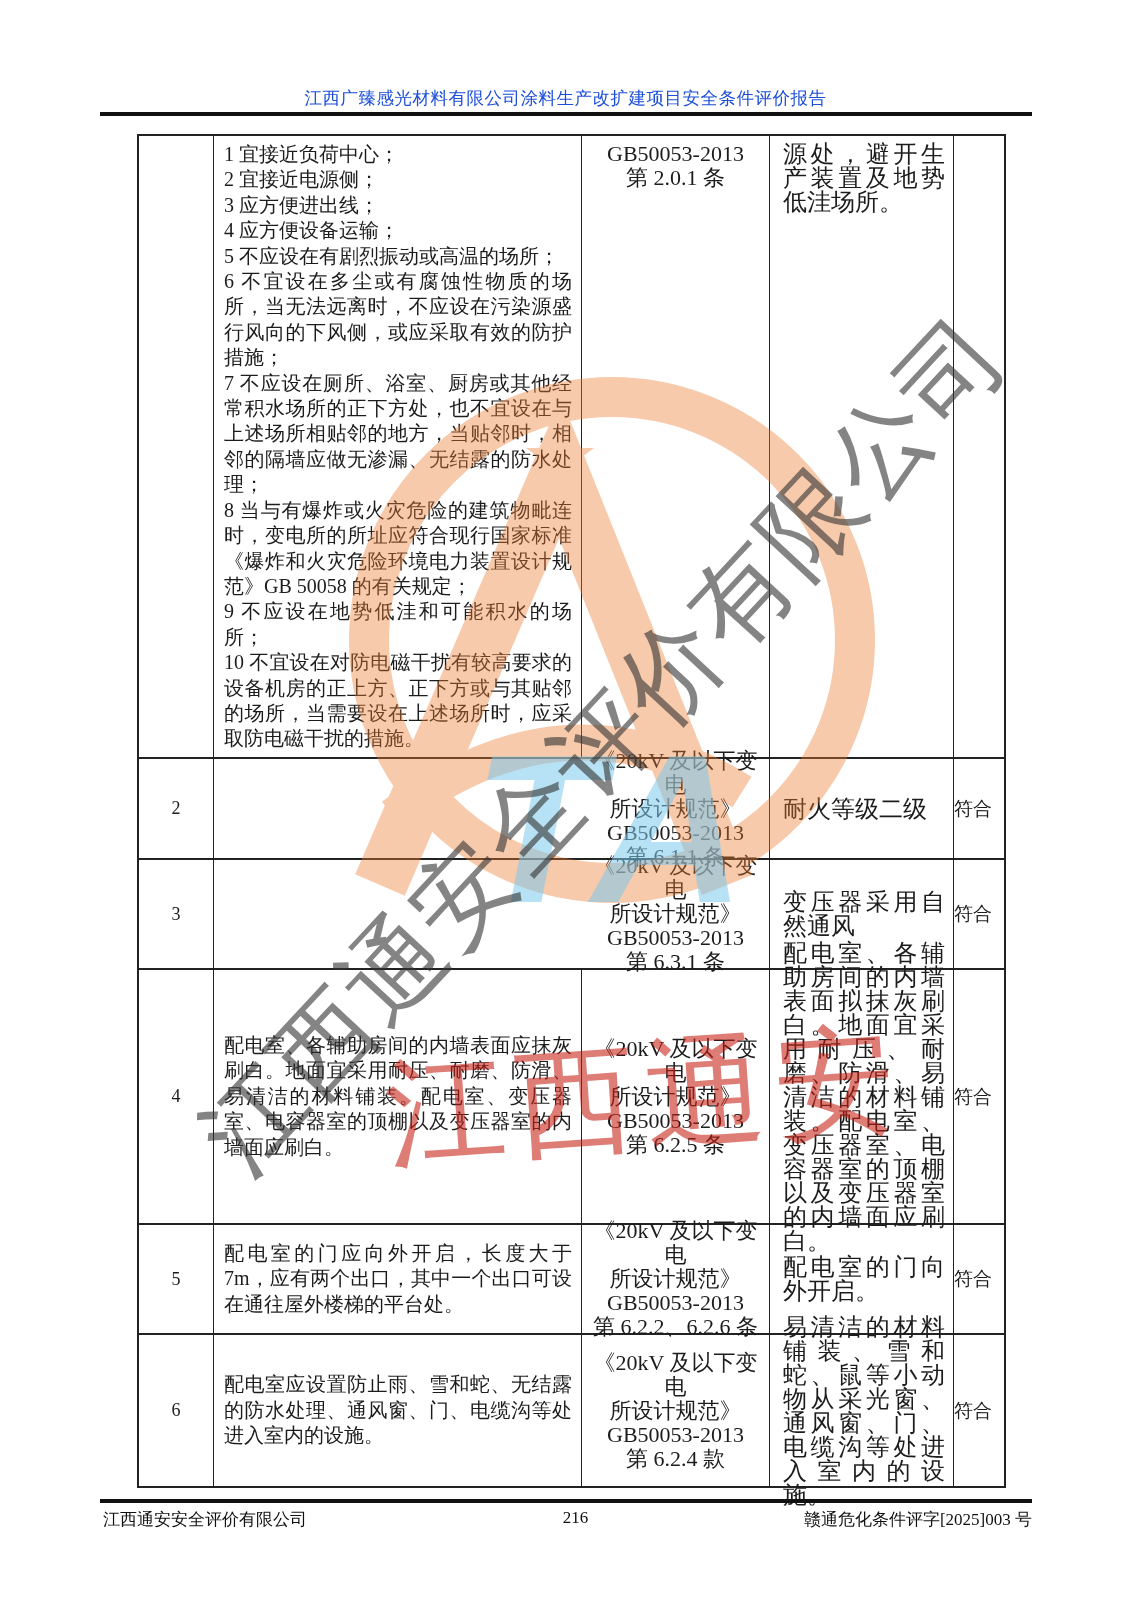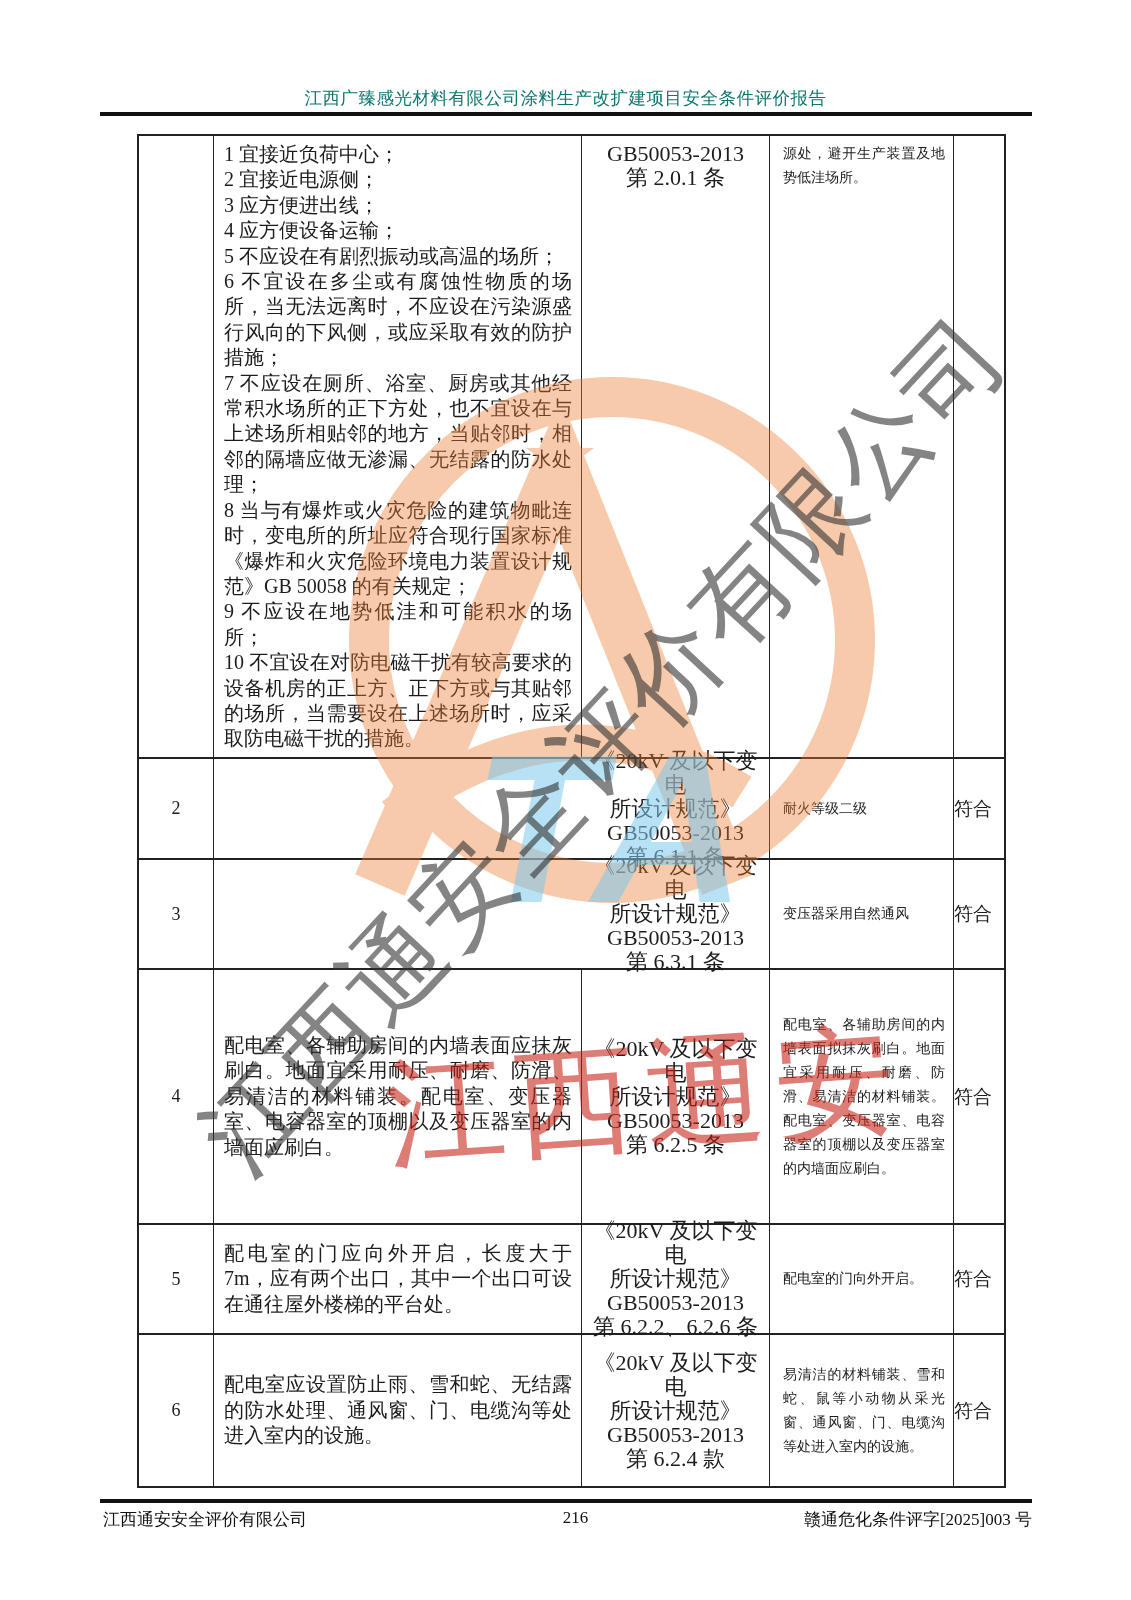--- a/index.html
+++ b/index.html
@@ -5,21 +5,21 @@
   html,body{margin:0;padding:0;}
   body{
     width:1131px;height:1600px;background:#ffffff;
     font-family:"Liberation Serif","DejaVu Serif",serif;
     color:#1c1c1c;position:relative;overflow:hidden;
   }
   .page{position:absolute;inset:0;width:1131px;height:1600px;}
 
   .header-title{
     position:absolute;top:86px;left:0;width:1131px;
-    text-align:center;font-size:17.5px;letter-spacing:.5px;color:#0f766e;
+    text-align:center;font-size:17.5px;letter-spacing:.5px;color:#1d4ed8;
   }
   .header-rule{
     position:absolute;top:112px;left:100px;width:932px;height:4px;background:#111;
   }
 
   .doc-table{
     position:absolute;top:134px;left:137px;width:865px;height:1350px;
     border:2px solid #222;box-sizing:content-box;
   }
   .trow{position:absolute;left:0;width:865px;}
@@ -47,21 +47,21 @@
   .c1 .txt{text-align:center;font-size:18px;}
   .c2 .txt{
     font-size:20px;line-height:25.4px;text-align:justify;
     padding:4px 9px 4px 10px;white-space:pre-line;
   }
   .c3 .txt{
     font-size:22px;line-height:24px;text-align:center;
     padding:2px 3px;white-space:pre-line;
   }
   .c4 .txt{
-    font-size:14px;line-height:24px;text-align:justify;
+    font-size:24px;line-height:24px;text-align:justify;
     padding:3px 8px 3px 13px;white-space:pre-line;
   }
   .c5 .txt{font-size:19px;}
   .v-top{justify-content:flex-start;}
   .v-top .txt{padding-top:6px;}
 
   .footer-rule{
     position:absolute;top:1499px;left:100px;width:932px;height:3.5px;background:#111;
   }
   .footer{

